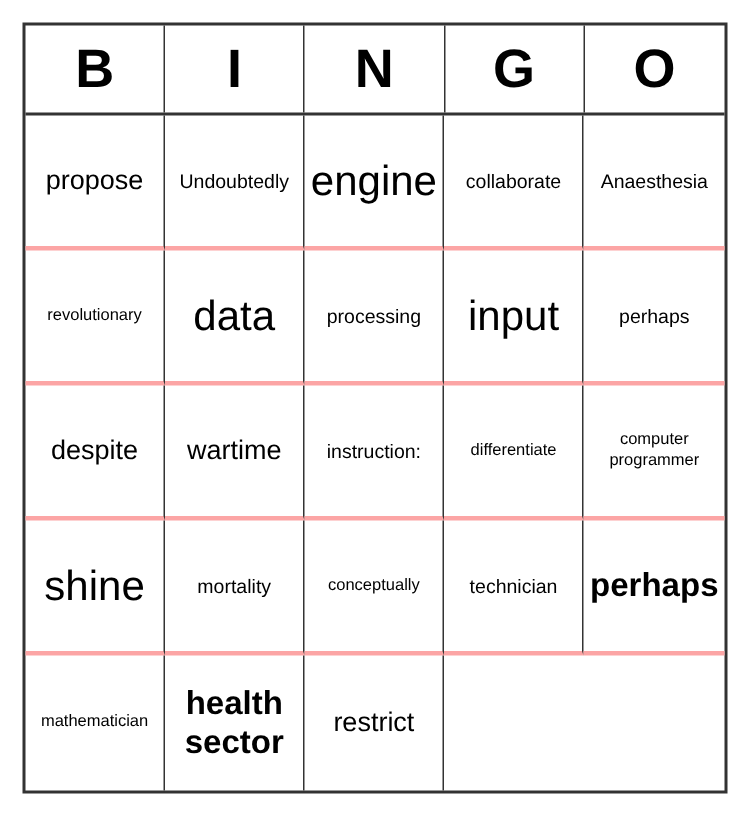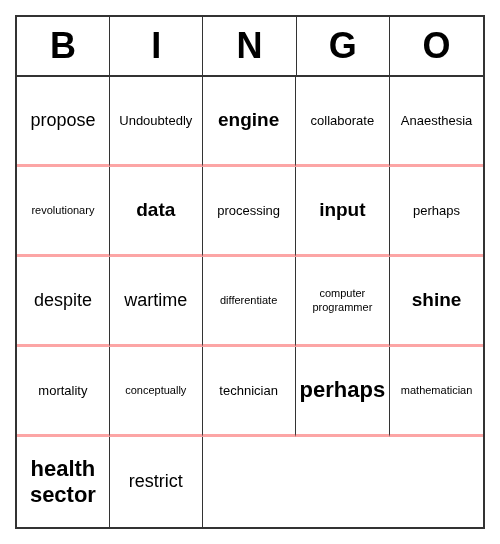--- a/index.html
+++ b/index.html
@@ -47,21 +47,21 @@
     }
     .bingo-cell:nth-child(5n) {
       border-right: none;
     }
     .bingo-cell:nth-child(n+21) {
       border-bottom: none;
     }
     .cell-text {
       line-height: 1.2;
     }
-    .size-xl { font-size: 19px; font-weight: bold; }
+    .size-xl { font-size: 28px; font-weight: normal; }
     .size-lg { font-size: 22px; font-weight: bold; }
     .size-md { font-size: 18px; }
     .size-sm { font-size: 13px; }
     .size-xs { font-size: 11px; }
   </style>
 </head>
 <body>
 
 <div class="bingo-card">
   <div class="bingo-header">
@@ -102,20 +102,23 @@
       <div class="bingo-cell">
         <span class="cell-text size-sm">perhaps</span>
       </div>
       <div class="bingo-cell">
         <span class="cell-text size-md">despite</span>
       </div>
       <div class="bingo-cell">
         <span class="cell-text size-md">wartime</span>
       </div>
       <div class="bingo-cell">
+        <span class="cell-text size-sm">instruction:</span>
+      </div>
+      <div class="bingo-cell">
         <span class="cell-text size-xs">differentiate</span>
       </div>
       <div class="bingo-cell">
         <span class="cell-text size-xs">computer programmer</span>
       </div>
       <div class="bingo-cell">
         <span class="cell-text size-xl">shine</span>
       </div>
       <div class="bingo-cell">
         <span class="cell-text size-sm">mortality</span>

